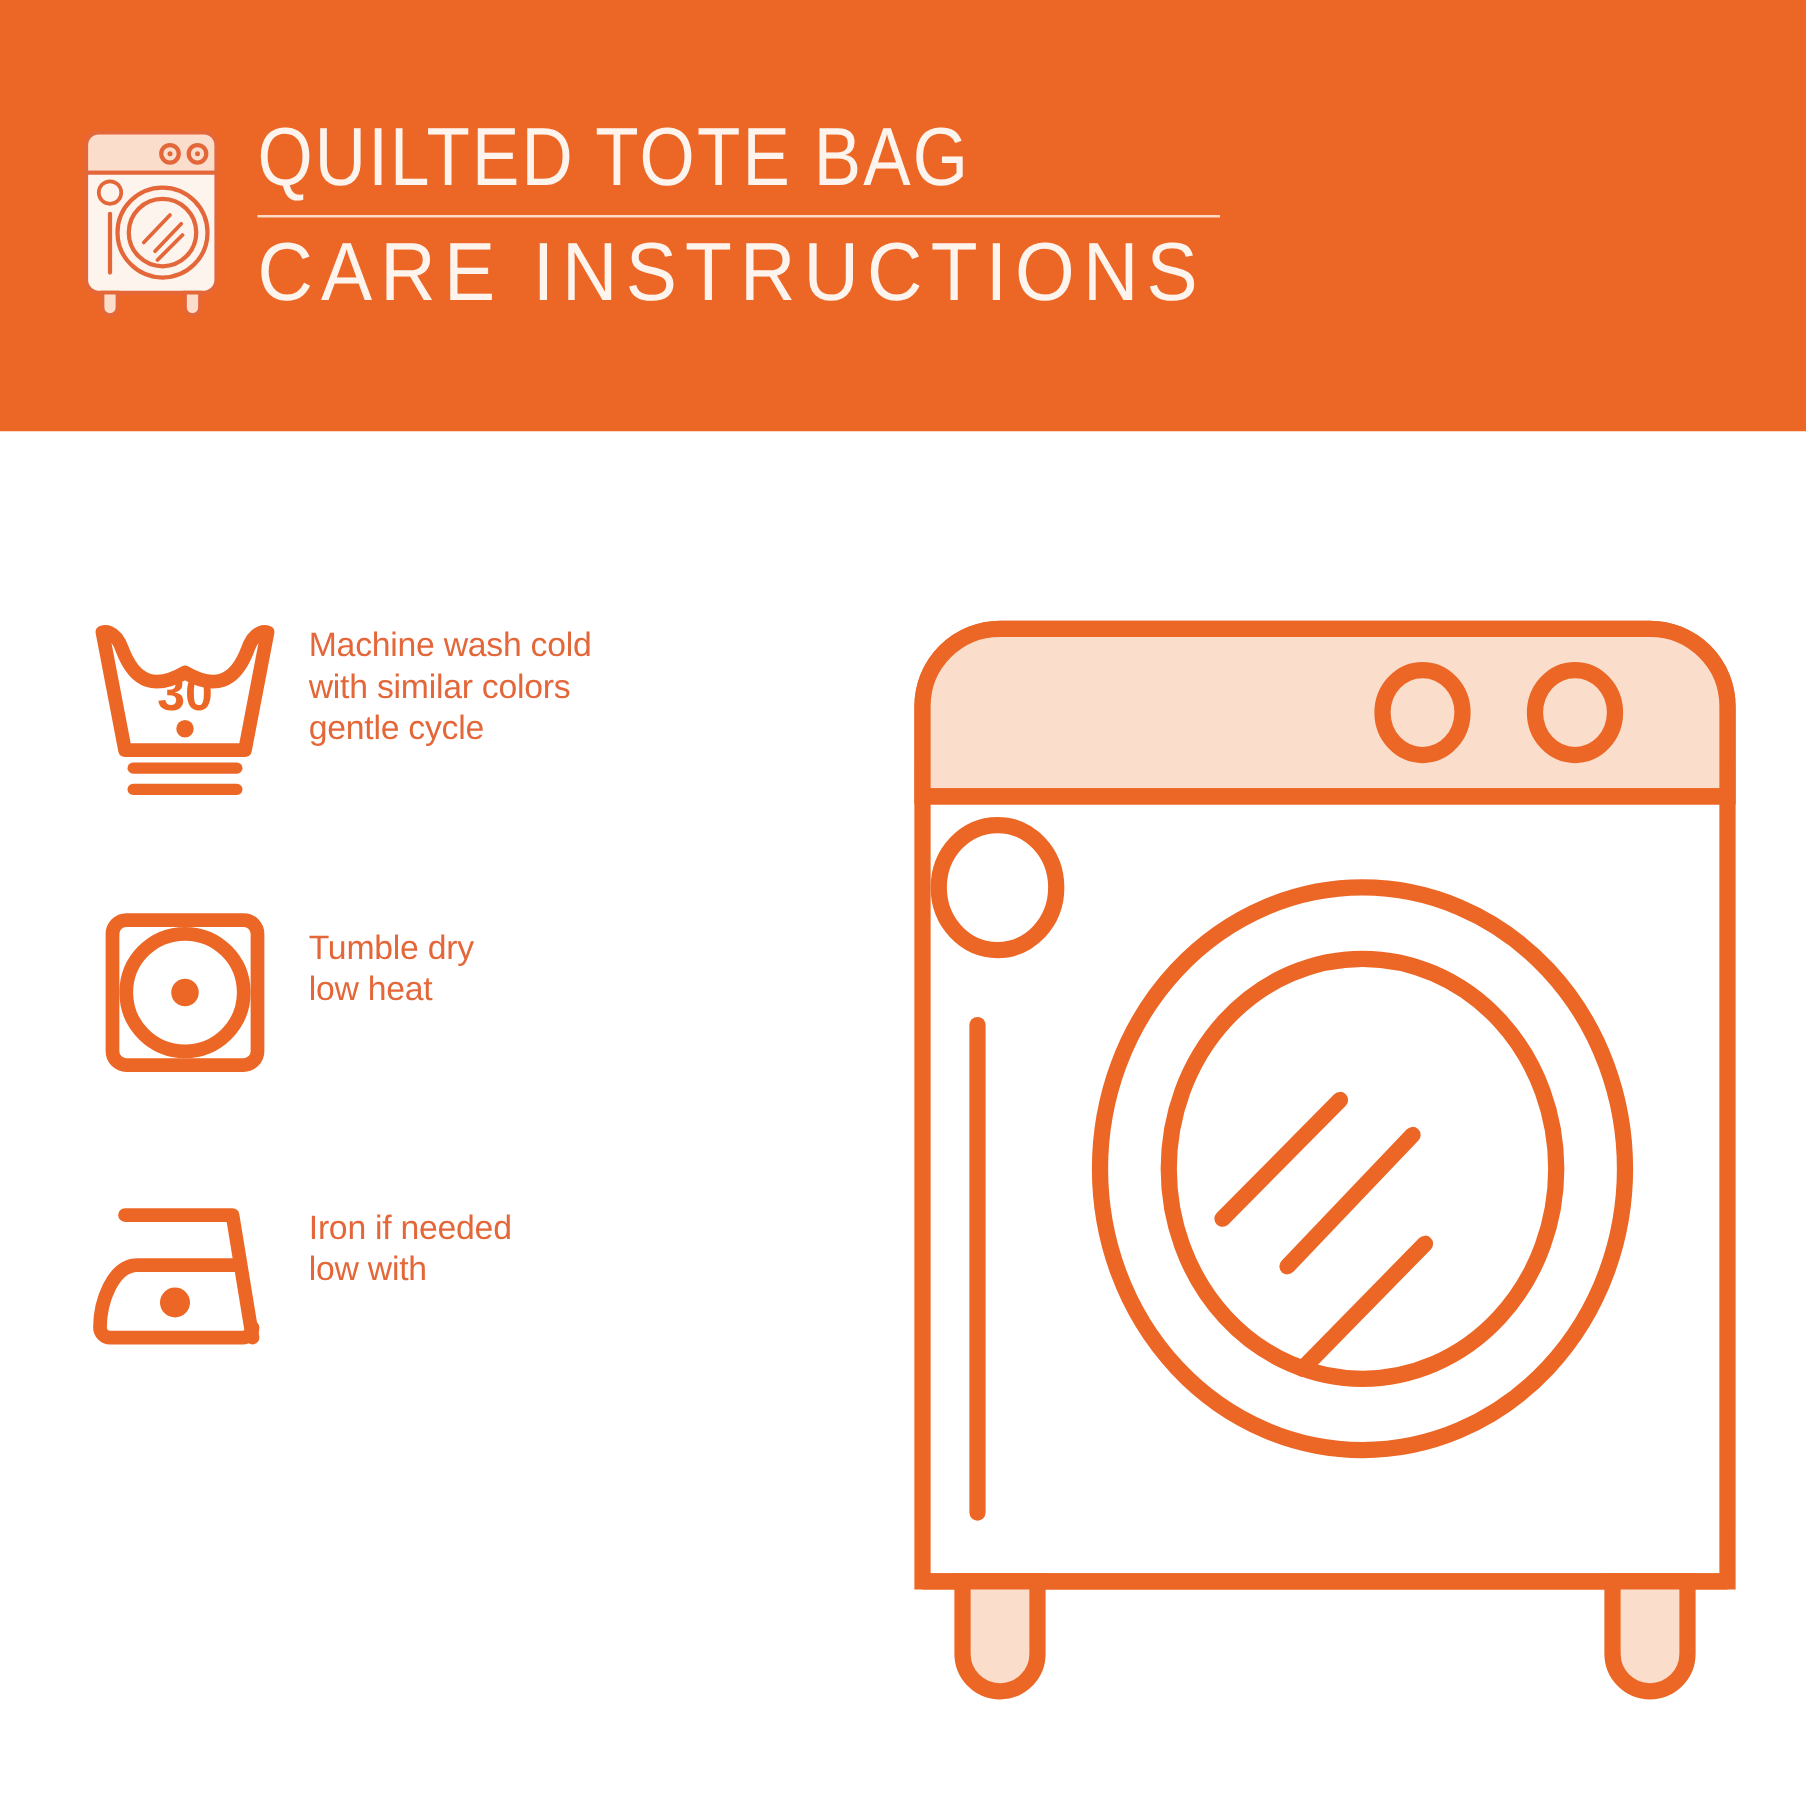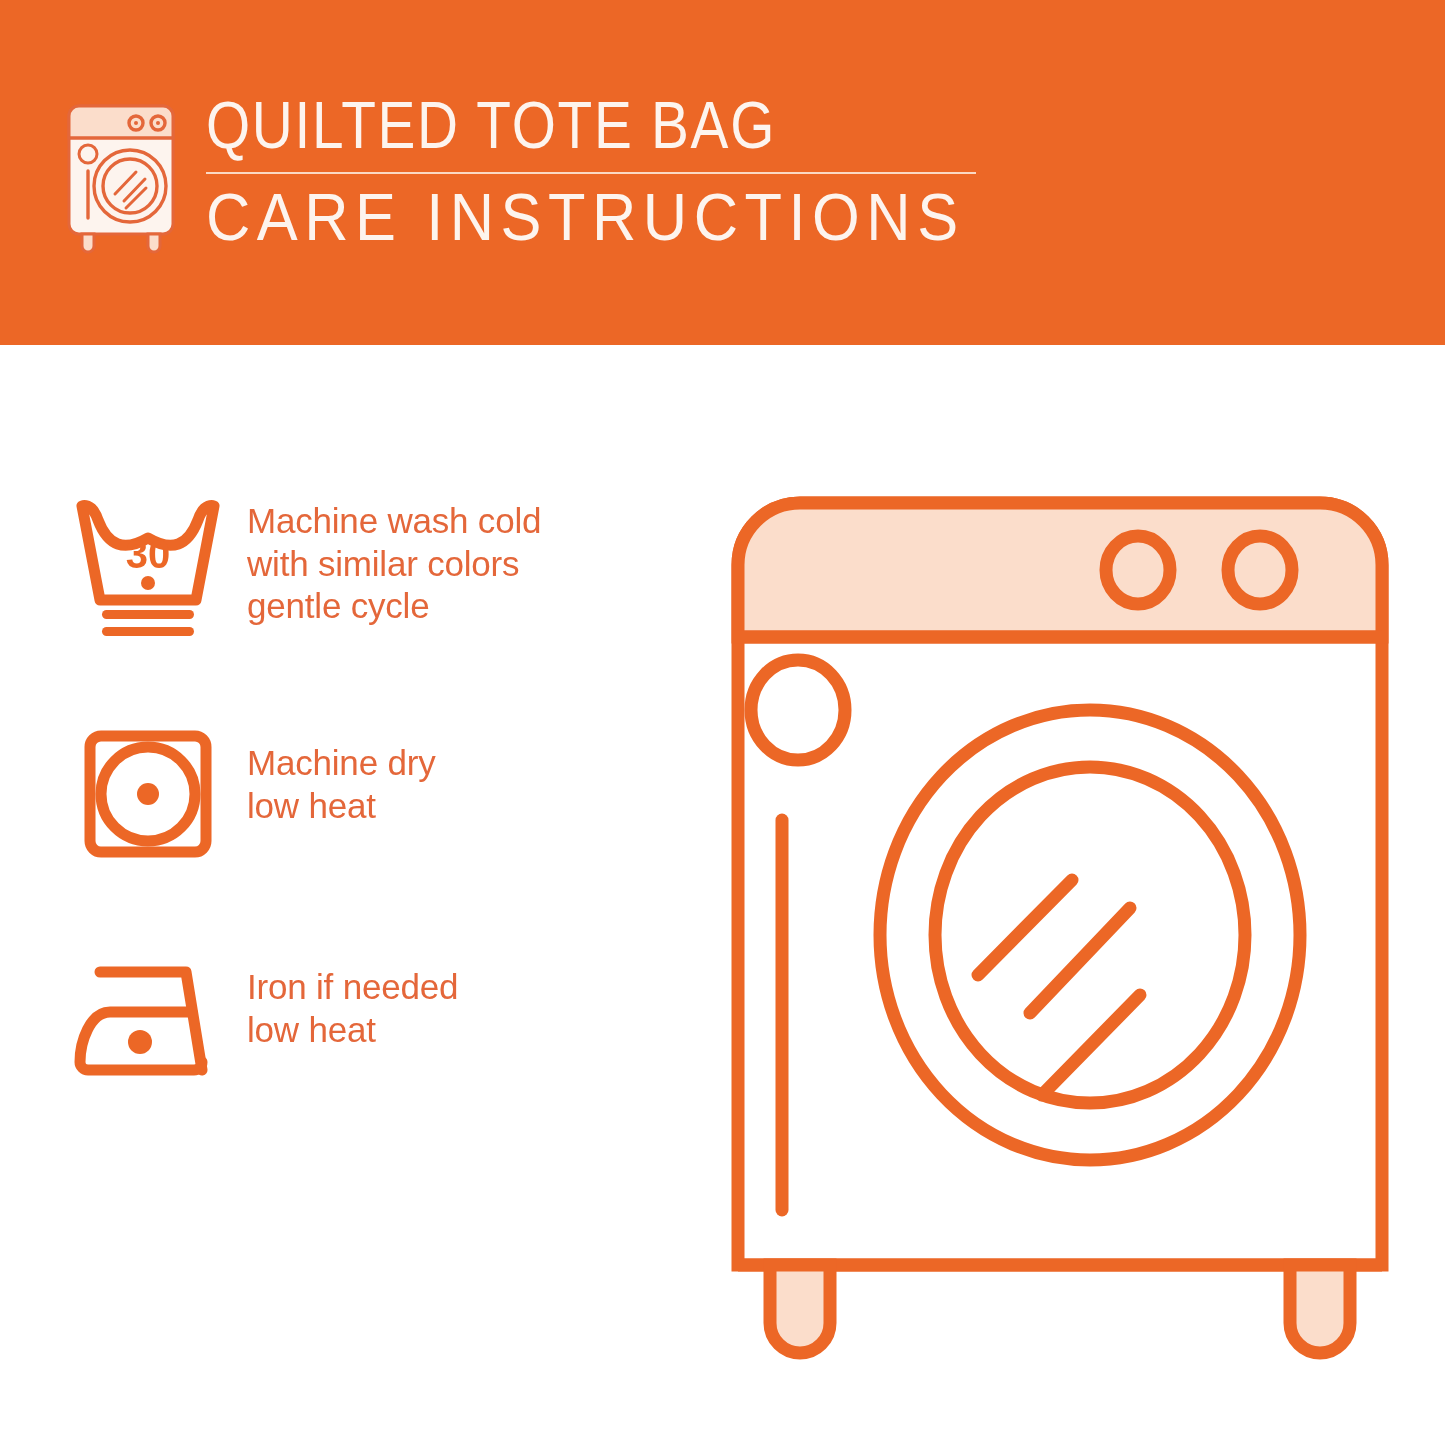--- a/index.html
+++ b/index.html
@@ -71,21 +71,21 @@
     align-items:flex-start;
     height:230px;
   }
   .instruction-icon{
     width:175px;flex:0 0 175px;
     display:flex;align-items:center;justify-content:center;
     padding-top:8px;
   }
   .instruction-text{
     color:#E4673A;
-    font-size:35px;
+    font-size:27px;
     line-height:1.22;
     font-weight:500;
     padding-top:22px;
     padding-left:12px;
     letter-spacing:-0.2px;
     white-space:pre-line;
   }
   .row-wash .instruction-text{padding-top:18px;}
   .row-bleach .instruction-text{padding-top:32px;}
   .row-dry .instruction-text{padding-top:30px;}
@@ -165,36 +165,36 @@
 
 
   <div class="instruction-row row-dry">
     <div class="instruction-icon">
       <svg viewBox="0 0 160 150" width="160" height="150" xmlns="http://www.w3.org/2000/svg">
         <rect x="22" y="16" width="116" height="116" rx="11" ry="11" fill="none" stroke="#EC6726" stroke-width="11"></rect>
         <circle cx="80" cy="74" r="47" fill="none" stroke="#EC6726" stroke-width="11"></circle>
         <circle cx="80" cy="74" r="11" fill="#EC6726"></circle>
       </svg>
     </div>
-    <div class="instruction-text">Machine dry
+    <div class="instruction-text">Tumble dry
 low heat</div>
   </div>
 
   <div class="instruction-row row-iron">
     <div class="instruction-icon">
       <svg viewBox="0 0 160 150" width="160" height="150" xmlns="http://www.w3.org/2000/svg">
 
         <path d="M32 22 H118 L134 120" fill="none" stroke="#EC6726" stroke-width="11" stroke-linecap="round" stroke-linejoin="round"></path>
 
         <path d="M124 62 H42 C22 62, 12 92, 12 112 a8 8 0 0 0 8 8 H126 a8 8 0 0 0 8 -8" fill="none" stroke="#EC6726" stroke-width="11" stroke-linecap="round" stroke-linejoin="round"></path>
         <circle cx="72" cy="92" r="12" fill="#EC6726"></circle>
       </svg>
     </div>
     <div class="instruction-text">Iron if needed
-low heat</div>
+low with</div>
   </div>
 
 </div>
 
 <div id="washer-illustration">
   <svg viewBox="0 0 720 920" width="720" height="920" xmlns="http://www.w3.org/2000/svg">
     <g stroke="#EC6726" fill="none" stroke-width="13">
 
       <path d="M38 100 a62 62 0 0 1 62 -62 h520 a62 62 0 0 1 62 62 v700 h-644 z" fill="#FFFFFF"></path>
 

